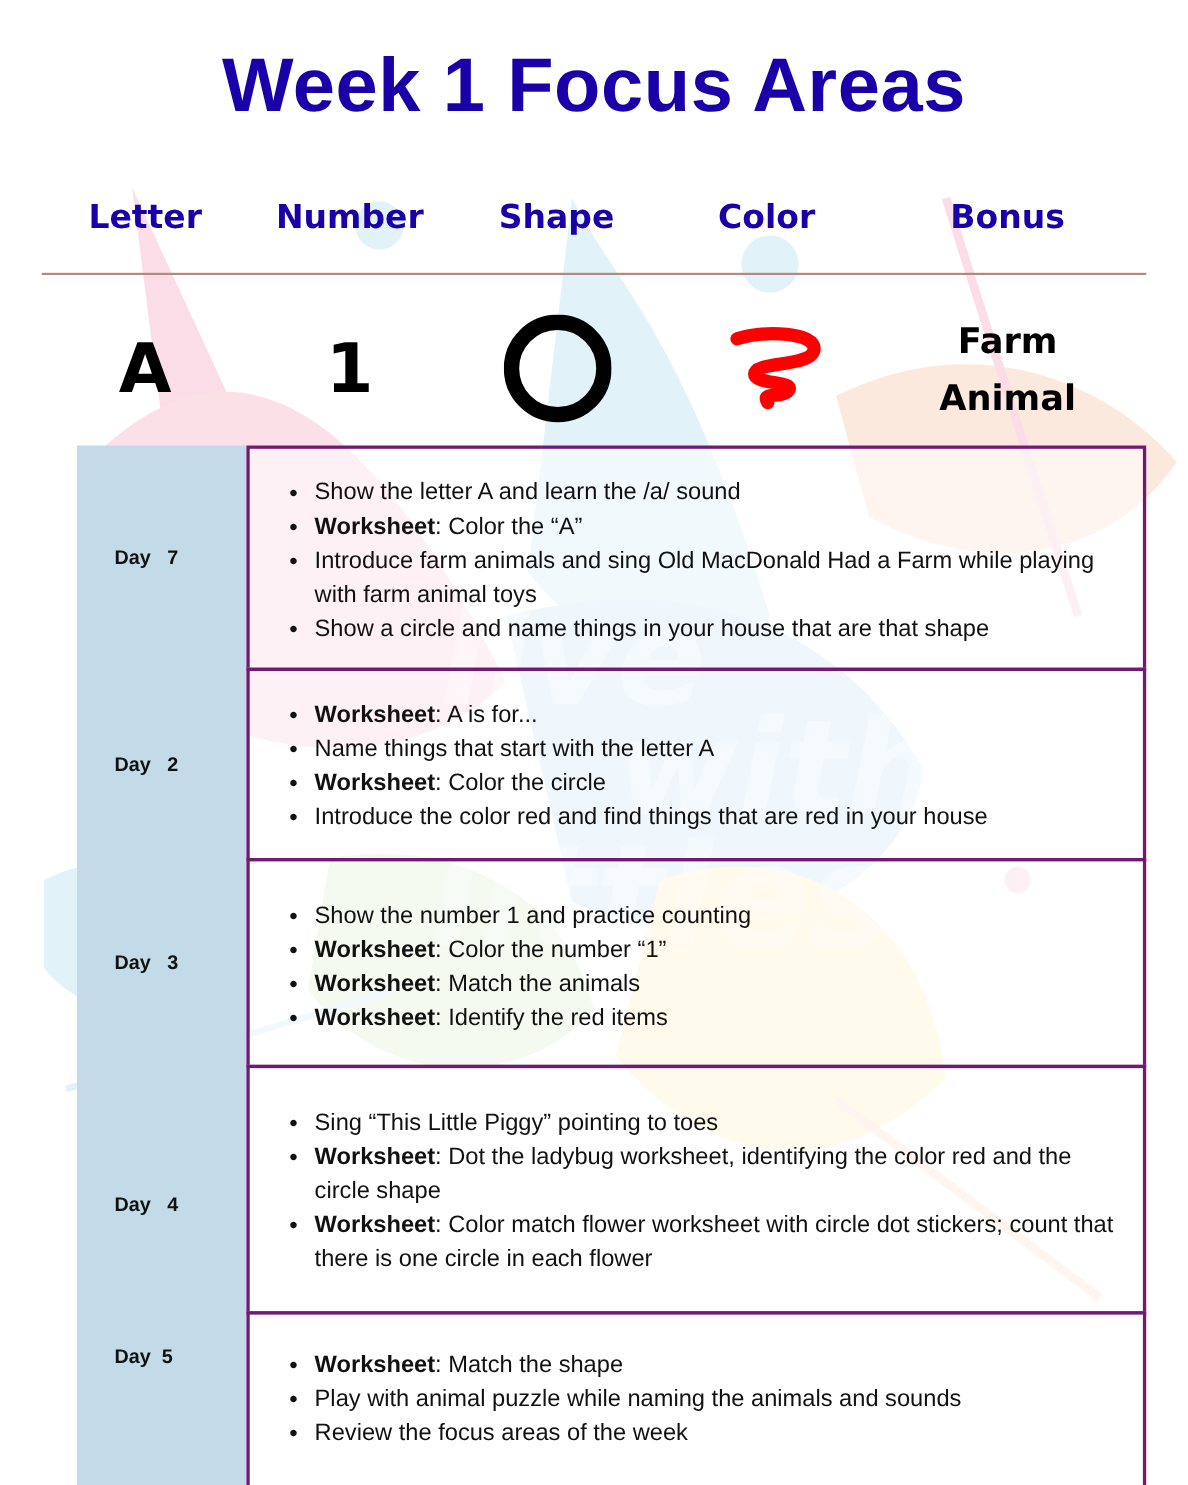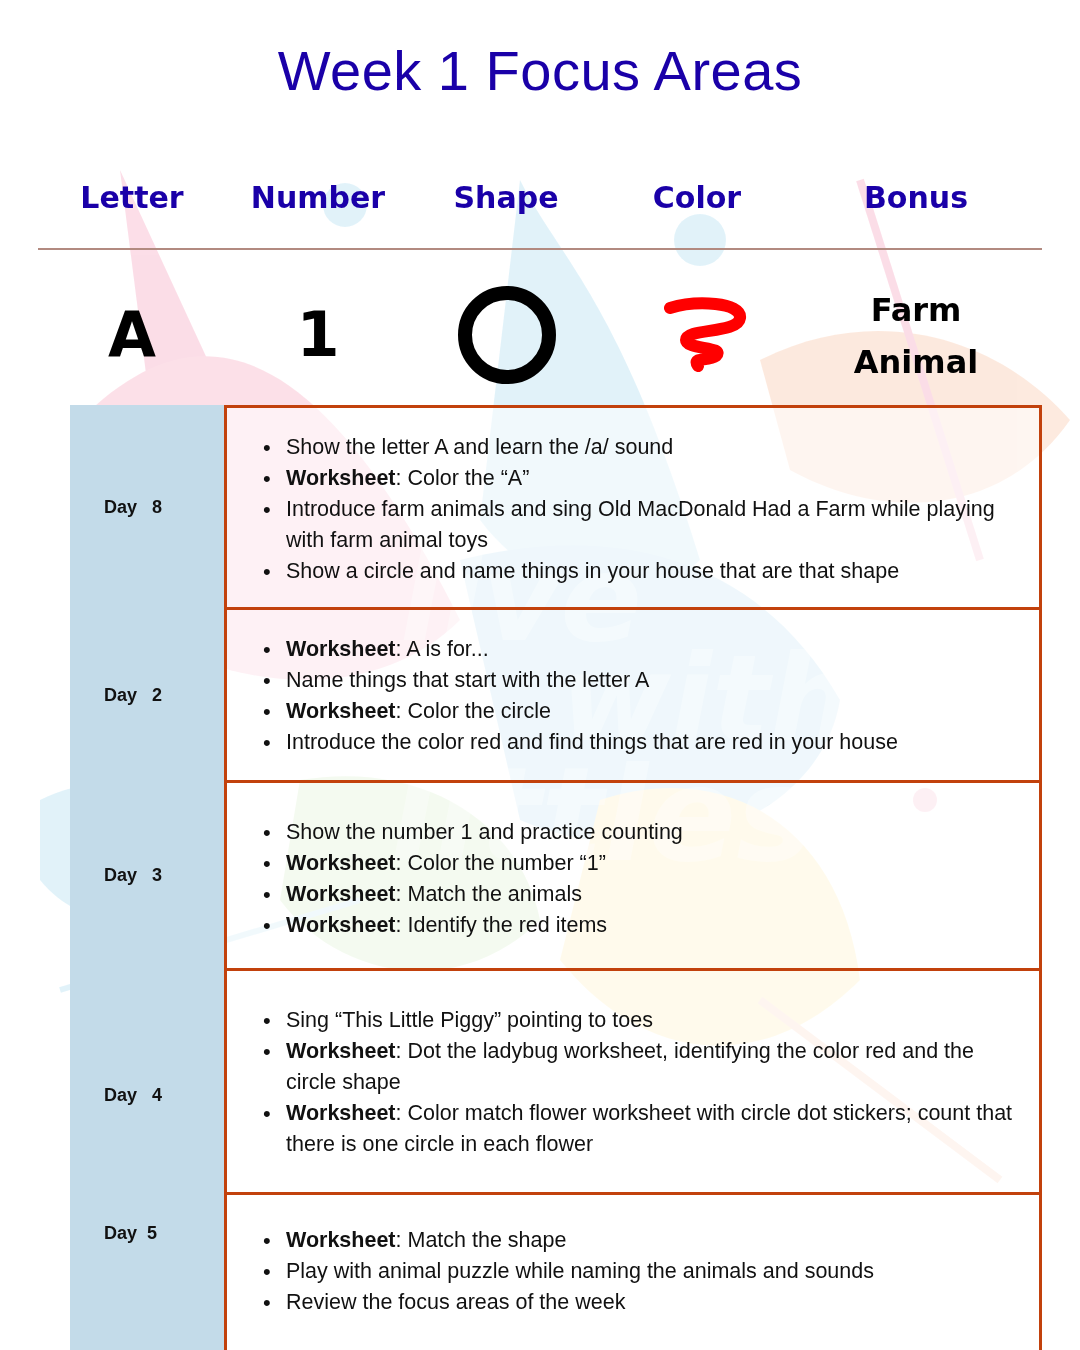--- a/index.html
+++ b/index.html
@@ -5,22 +5,22 @@
   html, body { margin: 0; padding: 0; }
   body {
     width: 1080px; height: 1350px; position: relative; overflow: hidden;
     background: #ffffff;
     font-family: "Liberation Sans", sans-serif;
   }
   .bg-splash { position: absolute; inset: 0; z-index: 0; pointer-events: none; }
   .content { position: absolute; inset: 0; z-index: 1; }
   .title {
     position: absolute; left: 0; right: 0; top: 38px; text-align: center;
-    font-family: "Liberation Sans", sans-serif; font-weight: 400;
-    font-size: 56px; color: #1a00a8; letter-spacing: 0.5px;
+    font-family: "Liberation Sans", sans-serif; font-weight: 700;
+    font-size: 69px; color: #1a00a8; letter-spacing: 0.5px;
   }
   .headers { position: absolute; top: 180px; left: 0; right: 0; height: 40px; }
   .hdr {
     position: absolute; top: 0; transform: translateX(-50%);
     font-family: "DejaVu Sans", sans-serif; font-weight: 700; font-size: 30px;
     color: #1a00a8; white-space: nowrap;
   }
   .divider { position: absolute; top: 248px; left: 38px; width: 1004px; height: 2px; background: #b28a80; }
   .focus { position: absolute; top: 270px; left: 0; right: 0; height: 130px; }
   .fv {
@@ -34,21 +34,21 @@
   .fv-color { top: 24px; width: 100px; height: 80px; }
   .fv-bonus { top: 14px; font-size: 32px; line-height: 52px; }
   .table {
     position: absolute; left: 70px; top: 405px; width: 974px; height: 945px;
   }
   .daycol {
     position: absolute; left: 0; top: 0; width: 154px; height: 945px; background: #c3dbe9;
   }
   .row {
     position: absolute; left: 154px; width: 818px;
-    border: 3px solid #c2410c; border-top-width: 3px; box-sizing: border-box;
+    border: 3px solid #701a75; border-top-width: 3px; box-sizing: border-box;
     background: rgba(255,255,255,0.55);
   }
   .day-label {
     position: absolute; left: 34px; font-size: 18px; font-weight: 700; color: #111;
     white-space: pre;
   }
   ul.items { margin: 0; padding: 0; list-style: none; position: absolute; left: 34px; right: 20px; }
   ul.items li {
     position: relative; padding-left: 25px; font-size: 21.5px; line-height: 31px; color: #111;
   }
@@ -115,21 +115,21 @@
     <div class="daycol"></div>
 
     <div class="row" style="top:0; height:205px;">
       <ul class="items" style="top:24px;">
         <li><b></b><span>Show the letter A and learn the /a/ sound</span></li>
         <li><b>Worksheet</b><span>: Color the “A”</span></li>
         <li><b></b><span>Introduce farm animals and sing Old MacDonald Had a Farm while playing with farm animal toys</span></li>
         <li><b></b><span>Show a circle and name things in your house that are that shape</span></li>
       </ul>
     </div>
-    <div class="day-label" style="top:92px;">Day   8</div>
+    <div class="day-label" style="top:92px;">Day   7</div>
 
     <div class="row" style="top:202px; height:176px;">
       <ul class="items" style="top:24px;">
         <li><b>Worksheet</b><span>: A is for...</span></li>
         <li><b></b><span>Name things that start with the letter A</span></li>
         <li><b>Worksheet</b><span>: Color the circle</span></li>
         <li><b></b><span>Introduce the color red and find things that are red in your house</span></li>
       </ul>
     </div>
     <div class="day-label" style="top:280px;">Day   2</div>

